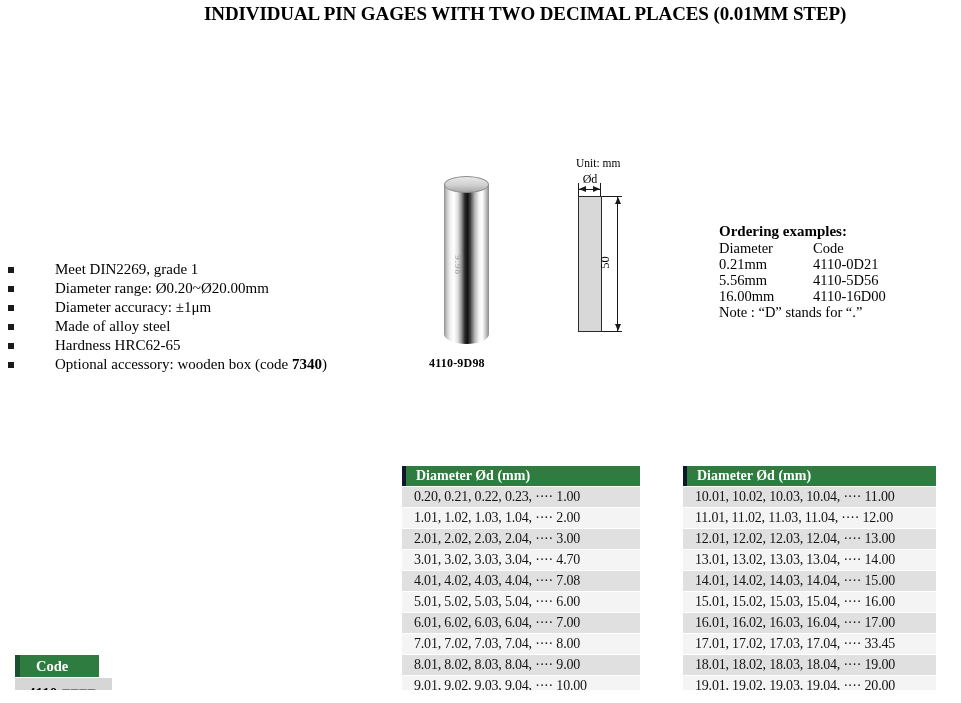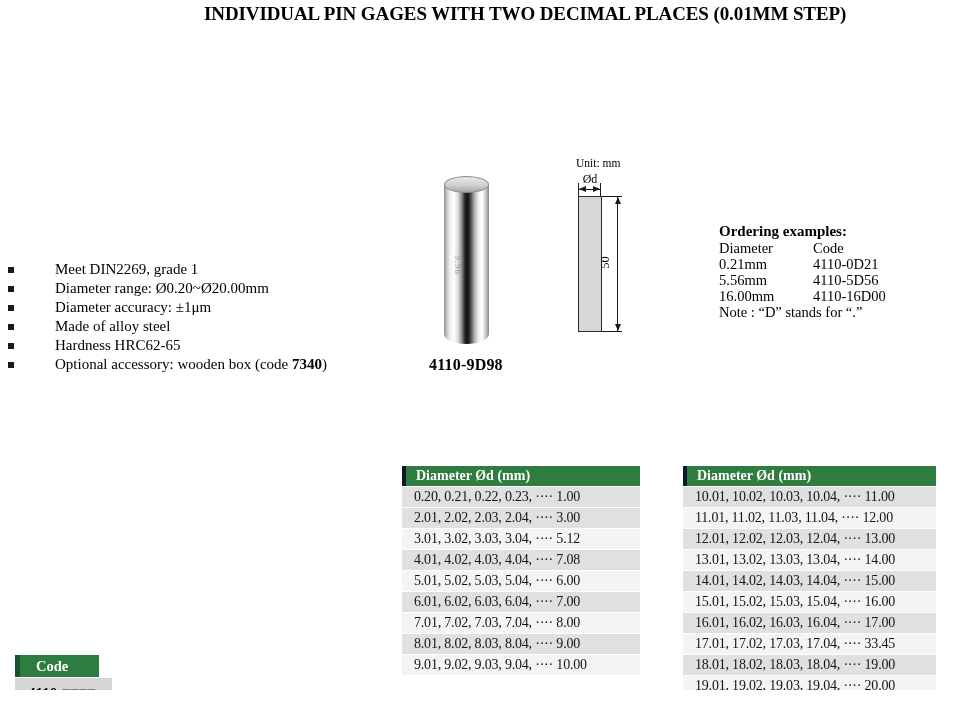--- a/index.html
+++ b/index.html
@@ -21,21 +21,21 @@
   .pin-top{position:absolute;left:0;top:0;width:43px;height:15px;border-radius:50%;
            background:linear-gradient(180deg,#e9e9e9 0%,#cfcfcf 55%,#a8a8a8 100%);
            border:1px solid #8d8d8d;z-index:2;}
   .pin-body{position:absolute;left:0;top:8px;width:45px;height:160px;
             border-radius:0 0 50% 50% / 0 0 10px 10px;
             background:linear-gradient(90deg,#8f8f8f 0%,#c6c6c6 6%,#f1f1f1 14%,#ffffff 22%,
               #dedede 31%,#909090 39%,#2e2e2e 46%,#101010 52%,#3c3c3c 58%,#b3b3b3 68%,
               #f4f4f4 78%,#ffffff 85%,#c4c4c4 93%,#8a8a8a 100%);}
   .engrave{position:absolute;left:4px;top:76px;font-size:9px;color:#9b9b9b;
            transform:rotate(90deg);letter-spacing:1px;}
-  .pin-label{position:absolute;left:429px;top:356px;font-size:16px;font-weight:bold;
+  .pin-label{position:absolute;left:429px;top:356px;font-size:12px;font-weight:bold;
              letter-spacing:0.2px;}
 
   
   .unit{position:absolute;left:576px;top:157px;font-size:11.5px;}
   .od{position:absolute;left:577px;top:172px;width:26px;text-align:center;font-size:12px;}
   .dline{position:absolute;background:#1a1a1a;}
   .arr{position:absolute;width:0;height:0;}
   .arr-left{border-top:3px solid transparent;border-bottom:3px solid transparent;
             border-right:7px solid #1a1a1a;}
   .arr-right{border-top:3px solid transparent;border-bottom:3px solid transparent;
@@ -153,22 +153,23 @@
     <div class="orow">
       <span class="oc1">16.00mm</span>
       <span class="oc2">4110-16D00</span>
     </div>
     <div class="note">Note : “D” stands for “.”</div>
   </div>
 
   <div class="dtable left">
     <div class="thead">Diameter Ød (mm)</div>
     <div class="trow odd">0.20, 0.21, 0.22, 0.23, ···· 1.00</div>
+    <div class="trow even">1.01, 1.02, 1.03, 1.04, ···· 2.00</div>
     <div class="trow odd">2.01, 2.02, 2.03, 2.04, ···· 3.00</div>
-    <div class="trow even">3.01, 3.02, 3.03, 3.04, ···· 5.12</div>
+    <div class="trow even">3.01, 3.02, 3.03, 3.04, ···· 4.70</div>
     <div class="trow odd">4.01, 4.02, 4.03, 4.04, ···· 7.08</div>
     <div class="trow even">5.01, 5.02, 5.03, 5.04, ···· 6.00</div>
     <div class="trow odd">6.01, 6.02, 6.03, 6.04, ···· 7.00</div>
     <div class="trow even">7.01, 7.02, 7.03, 7.04, ···· 8.00</div>
     <div class="trow odd">8.01, 8.02, 8.03, 8.04, ···· 9.00</div>
     <div class="trow even">9.01, 9.02, 9.03, 9.04, ···· 10.00</div>
   </div>
 
   <div class="dtable right">
     <div class="thead">Diameter Ød (mm)</div>

